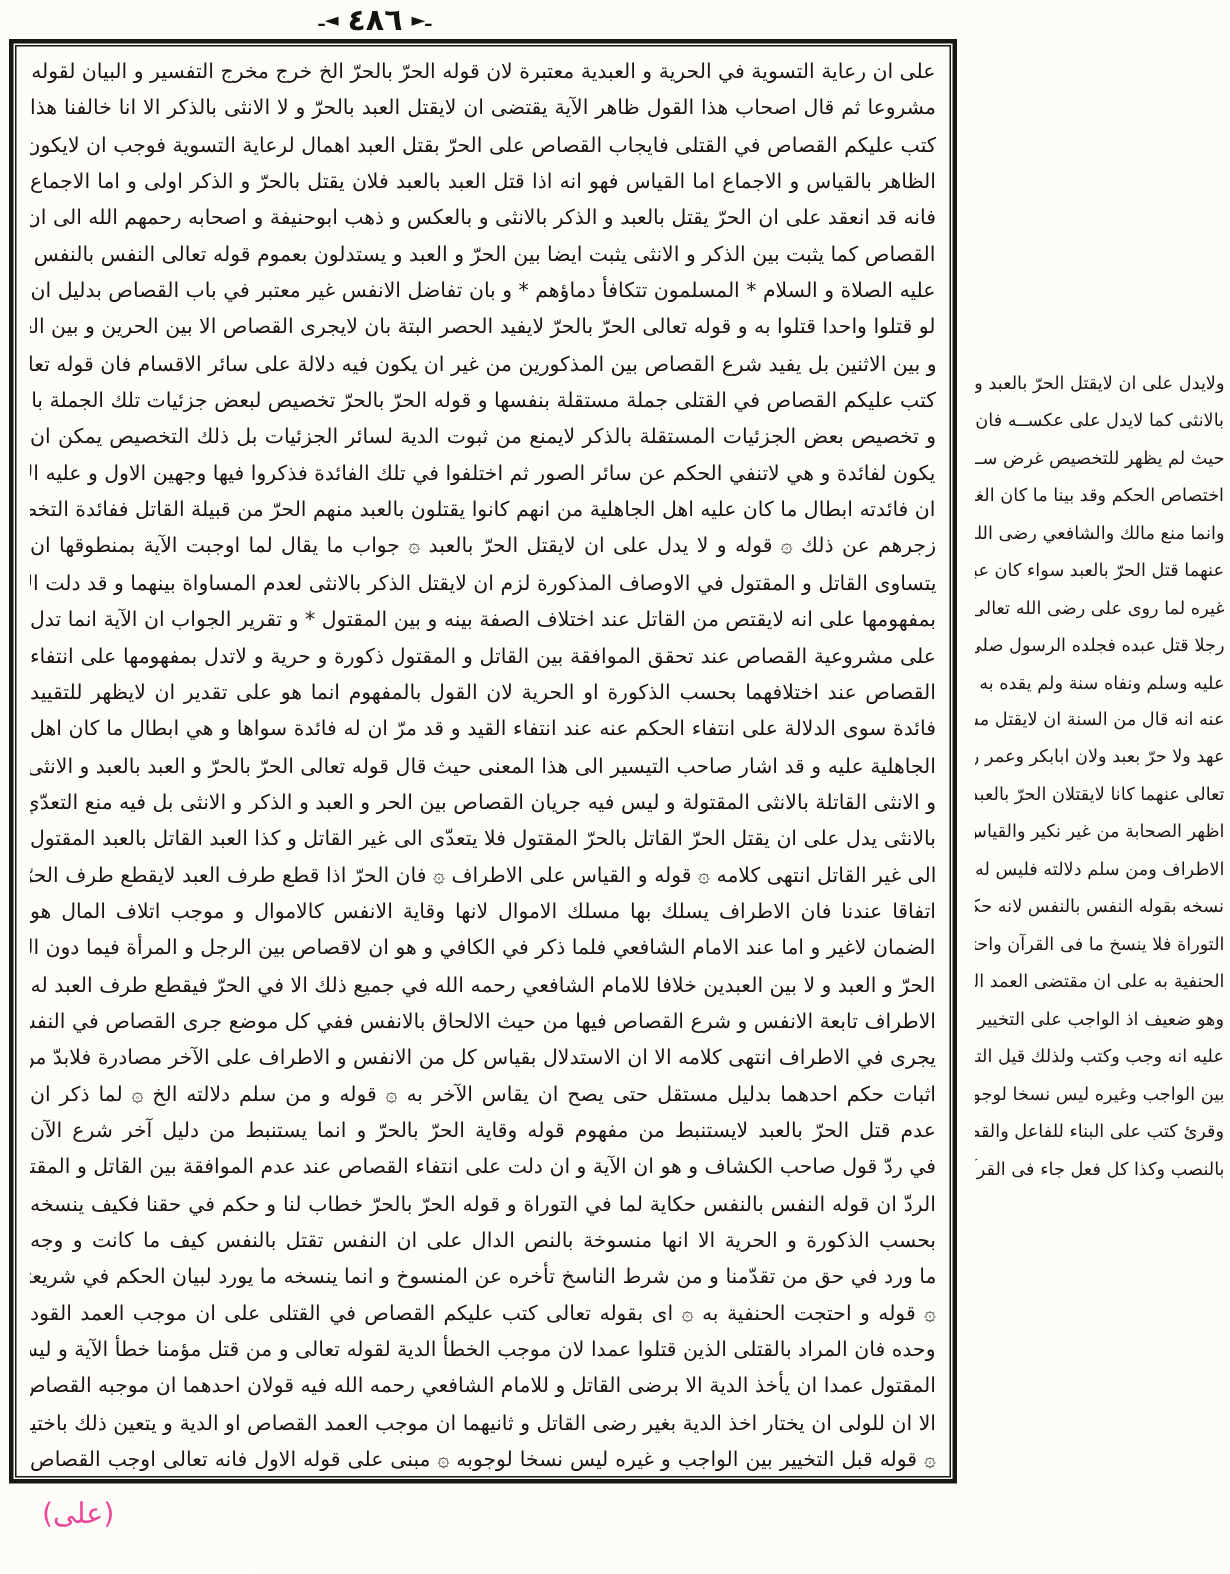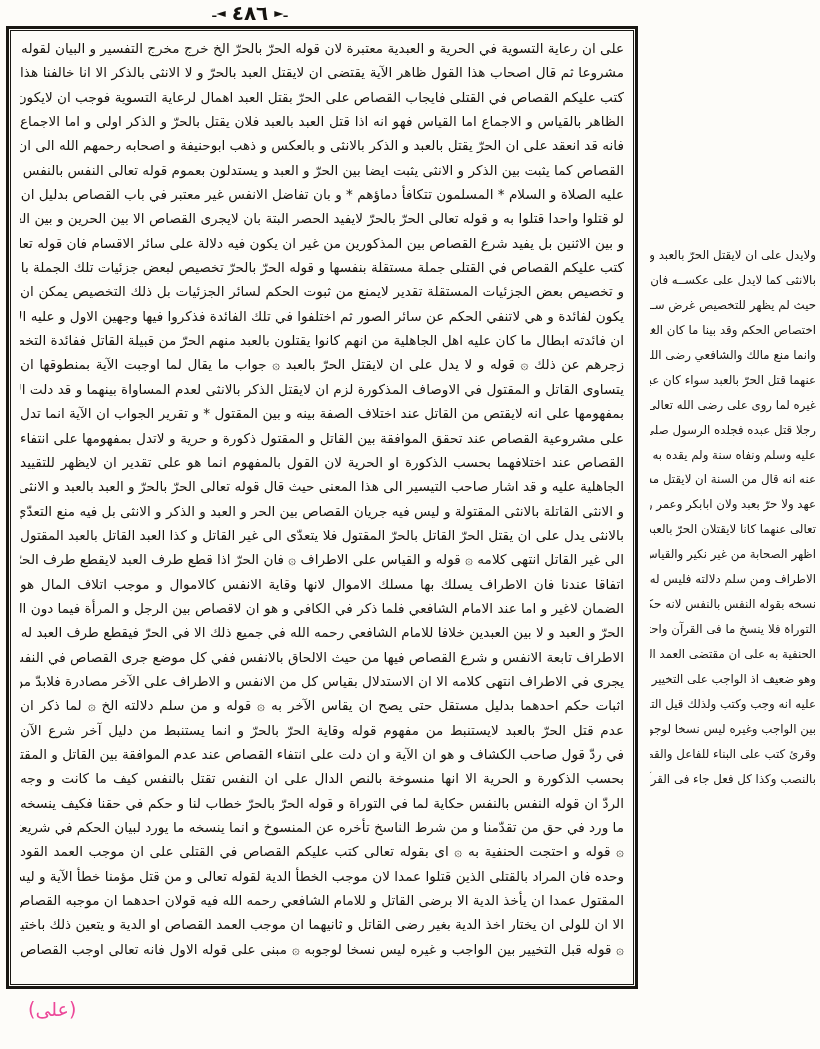--- a/index.html
+++ b/index.html
@@ -123,42 +123,43 @@
         <div class="line">على ان رعاية التسوية في الحرية و العبدية معتبرة لان قوله الحرّ بالحرّ الخ خرج مخرج التفسير و البيان لقوله تعالى</div>
         <div class="line">مشروعا ثم قال اصحاب هذا القول ظاهر الآية يقتضى ان لايقتل العبد بالحرّ و لا الانثى بالذكر الا انا خالفنا هذا</div>
         <div class="line">كتب عليكم القصاص في القتلى فايجاب القصاص على الحرّ بقتل العبد اهمال لرعاية التسوية فوجب ان لايكون</div>
         <div class="line">الظاهر بالقياس و الاجماع اما القياس فهو انه اذا قتل العبد بالعبد فلان يقتل بالحرّ و الذكر اولى و اما الاجماع</div>
         <div class="line">فانه قد انعقد على ان الحرّ يقتل بالعبد و الذكر بالانثى و بالعكس و ذهب ابوحنيفة و اصحابه رحمهم الله الى ان</div>
         <div class="line">القصاص كما يثبت بين الذكر و الانثى يثبت ايضا بين الحرّ و العبد و يستدلون بعموم قوله تعالى النفس بالنفس و بقوله</div>
         <div class="line">عليه الصلاة و السلام * المسلمون تتكافأ دماؤهم * و بان تفاضل الانفس غير معتبر في باب القصاص بدليل ان جماعة</div>
         <div class="line">لو قتلوا واحدا قتلوا به و قوله تعالى الحرّ بالحرّ لايفيد الحصر البتة بان لايجرى القصاص الا بين الحرين و بين العبدين</div>
         <div class="line">و بين الاثنين بل يفيد شرع القصاص بين المذكورين من غير ان يكون فيه دلالة على سائر الاقسام فان قوله تعالى</div>
         <div class="line">كتب عليكم القصاص في القتلى جملة مستقلة بنفسها و قوله الحرّ بالحرّ تخصيص لبعض جزئيات تلك الجملة بالذكر</div>
-        <div class="line">و تخصيص بعض الجزئيات المستقلة تقدير لايمنع من ثبوت الحكم لسائر الجزئيات بل ذلك التخصيص يمكن ان</div>
+        <div class="line">و تخصيص بعض الجزئيات المستقلة بالذكر لايمنع من ثبوت الدية لسائر الجزئيات بل ذلك التخصيص يمكن ان</div>
         <div class="line">يكون لفائدة و هي لاتنفي الحكم عن سائر الصور ثم اختلفوا في تلك الفائدة فذكروا فيها وجهين الاول و عليه الاكثرون</div>
         <div class="line">ان فائدته ابطال ما كان عليه اهل الجاهلية من انهم كانوا يقتلون بالعبد منهم الحرّ من قبيلة القاتل ففائدة التخصيص</div>
         <div class="line">زجرهم عن ذلك ۞ قوله و لا يدل على ان لايقتل الحرّ بالعبد ۞ جواب ما يقال لما اوجبت الآية بمنطوقها ان</div>
         <div class="line">يتساوى القاتل و المقتول في الاوصاف المذكورة لزم ان لايقتل الذكر بالانثى لعدم المساواة بينهما و قد دلت الآية</div>
         <div class="line">بمفهومها على انه لايقتص من القاتل عند اختلاف الصفة بينه و بين المقتول * و تقرير الجواب ان الآية انما تدل</div>
         <div class="line">على مشروعية القصاص عند تحقق الموافقة بين القاتل و المقتول ذكورة و حرية و لاتدل بمفهومها على انتفاء</div>
         <div class="line">القصاص عند اختلافهما بحسب الذكورة او الحرية لان القول بالمفهوم انما هو على تقدير ان لايظهر للتقييد</div>
+        <div class="line">فائدة سوى الدلالة على انتفاء الحكم عنه عند انتفاء القيد و قد مرّ ان له فائدة سواها و هي ابطال ما كان اهل</div>
         <div class="line">الجاهلية عليه و قد اشار صاحب التيسير الى هذا المعنى حيث قال قوله تعالى الحرّ بالحرّ و العبد بالعبد و الانثى</div>
         <div class="line">و الانثى القاتلة بالانثى المقتولة و ليس فيه جريان القصاص بين الحر و العبد و الذكر و الانثى بل فيه منع التعدّي</div>
         <div class="line">بالانثى يدل على ان يقتل الحرّ القاتل بالحرّ المقتول فلا يتعدّى الى غير القاتل و كذا العبد القاتل بالعبد المقتول</div>
         <div class="line">الى غير القاتل انتهى كلامه ۞ قوله و القياس على الاطراف ۞ فان الحرّ اذا قطع طرف العبد لايقطع طرف الحرّ</div>
         <div class="line">اتفاقا عندنا فان الاطراف يسلك بها مسلك الاموال لانها وقاية الانفس كالاموال و موجب اتلاف المال هو</div>
         <div class="line">الضمان لاغير و اما عند الامام الشافعي فلما ذكر في الكافي و هو ان لاقصاص بين الرجل و المرأة فيما دون النفس و لا بين</div>
         <div class="line">الحرّ و العبد و لا بين العبدين خلافا للامام الشافعي رحمه الله في جميع ذلك الا في الحرّ فيقطع طرف العبد له لان</div>
         <div class="line">الاطراف تابعة الانفس و شرع القصاص فيها من حيث الالحاق بالانفس ففي كل موضع جرى القصاص في النفس</div>
         <div class="line">يجرى في الاطراف انتهى كلامه الا ان الاستدلال بقياس كل من الانفس و الاطراف على الآخر مصادرة فلابدّ من</div>
         <div class="line">اثبات حكم احدهما بدليل مستقل حتى يصح ان يقاس الآخر به ۞ قوله و من سلم دلالته الخ ۞ لما ذكر ان</div>
         <div class="line">عدم قتل الحرّ بالعبد لايستنبط من مفهوم قوله وقاية الحرّ بالحرّ و انما يستنبط من دليل آخر شرع الآن</div>
         <div class="line">في ردّ قول صاحب الكشاف و هو ان الآية و ان دلت على انتفاء القصاص عند عدم الموافقة بين القاتل و المقتول</div>
+        <div class="line">الردّ ان قوله النفس بالنفس حكاية لما في التوراة و قوله الحرّ بالحرّ خطاب لنا و حكم في حقنا فكيف ينسخه</div>
         <div class="line">بحسب الذكورة و الحرية الا انها منسوخة بالنص الدال على ان النفس تقتل بالنفس كيف ما كانت و وجه</div>
-        <div class="line">الردّ ان قوله النفس بالنفس حكاية لما في التوراة و قوله الحرّ بالحرّ خطاب لنا و حكم في حقنا فكيف ينسخه</div>
         <div class="line">ما ورد في حق من تقدّمنا و من شرط الناسخ تأخره عن المنسوخ و انما ينسخه ما يورد لبيان الحكم في شريعتنا</div>
         <div class="line">۞ قوله و احتجت الحنفية به ۞ اى بقوله تعالى كتب عليكم القصاص في القتلى على ان موجب العمد القود</div>
         <div class="line">وحده فان المراد بالقتلى الذين قتلوا عمدا لان موجب الخطأ الدية لقوله تعالى و من قتل مؤمنا خطأ الآية و ليس لولى</div>
         <div class="line">المقتول عمدا ان يأخذ الدية الا برضى القاتل و للامام الشافعي رحمه الله فيه قولان احدهما ان موجبه القصاص</div>
         <div class="line">الا ان للولى ان يختار اخذ الدية بغير رضى القاتل و ثانيهما ان موجب العمد القصاص او الدية و يتعين ذلك باختيار الولى</div>
         <div class="line">۞ قوله قبل التخيير بين الواجب و غيره ليس نسخا لوجوبه ۞ مبنى على قوله الاول فانه تعالى اوجب القصاص</div>
       </div>
   </div>
 </div>
 

